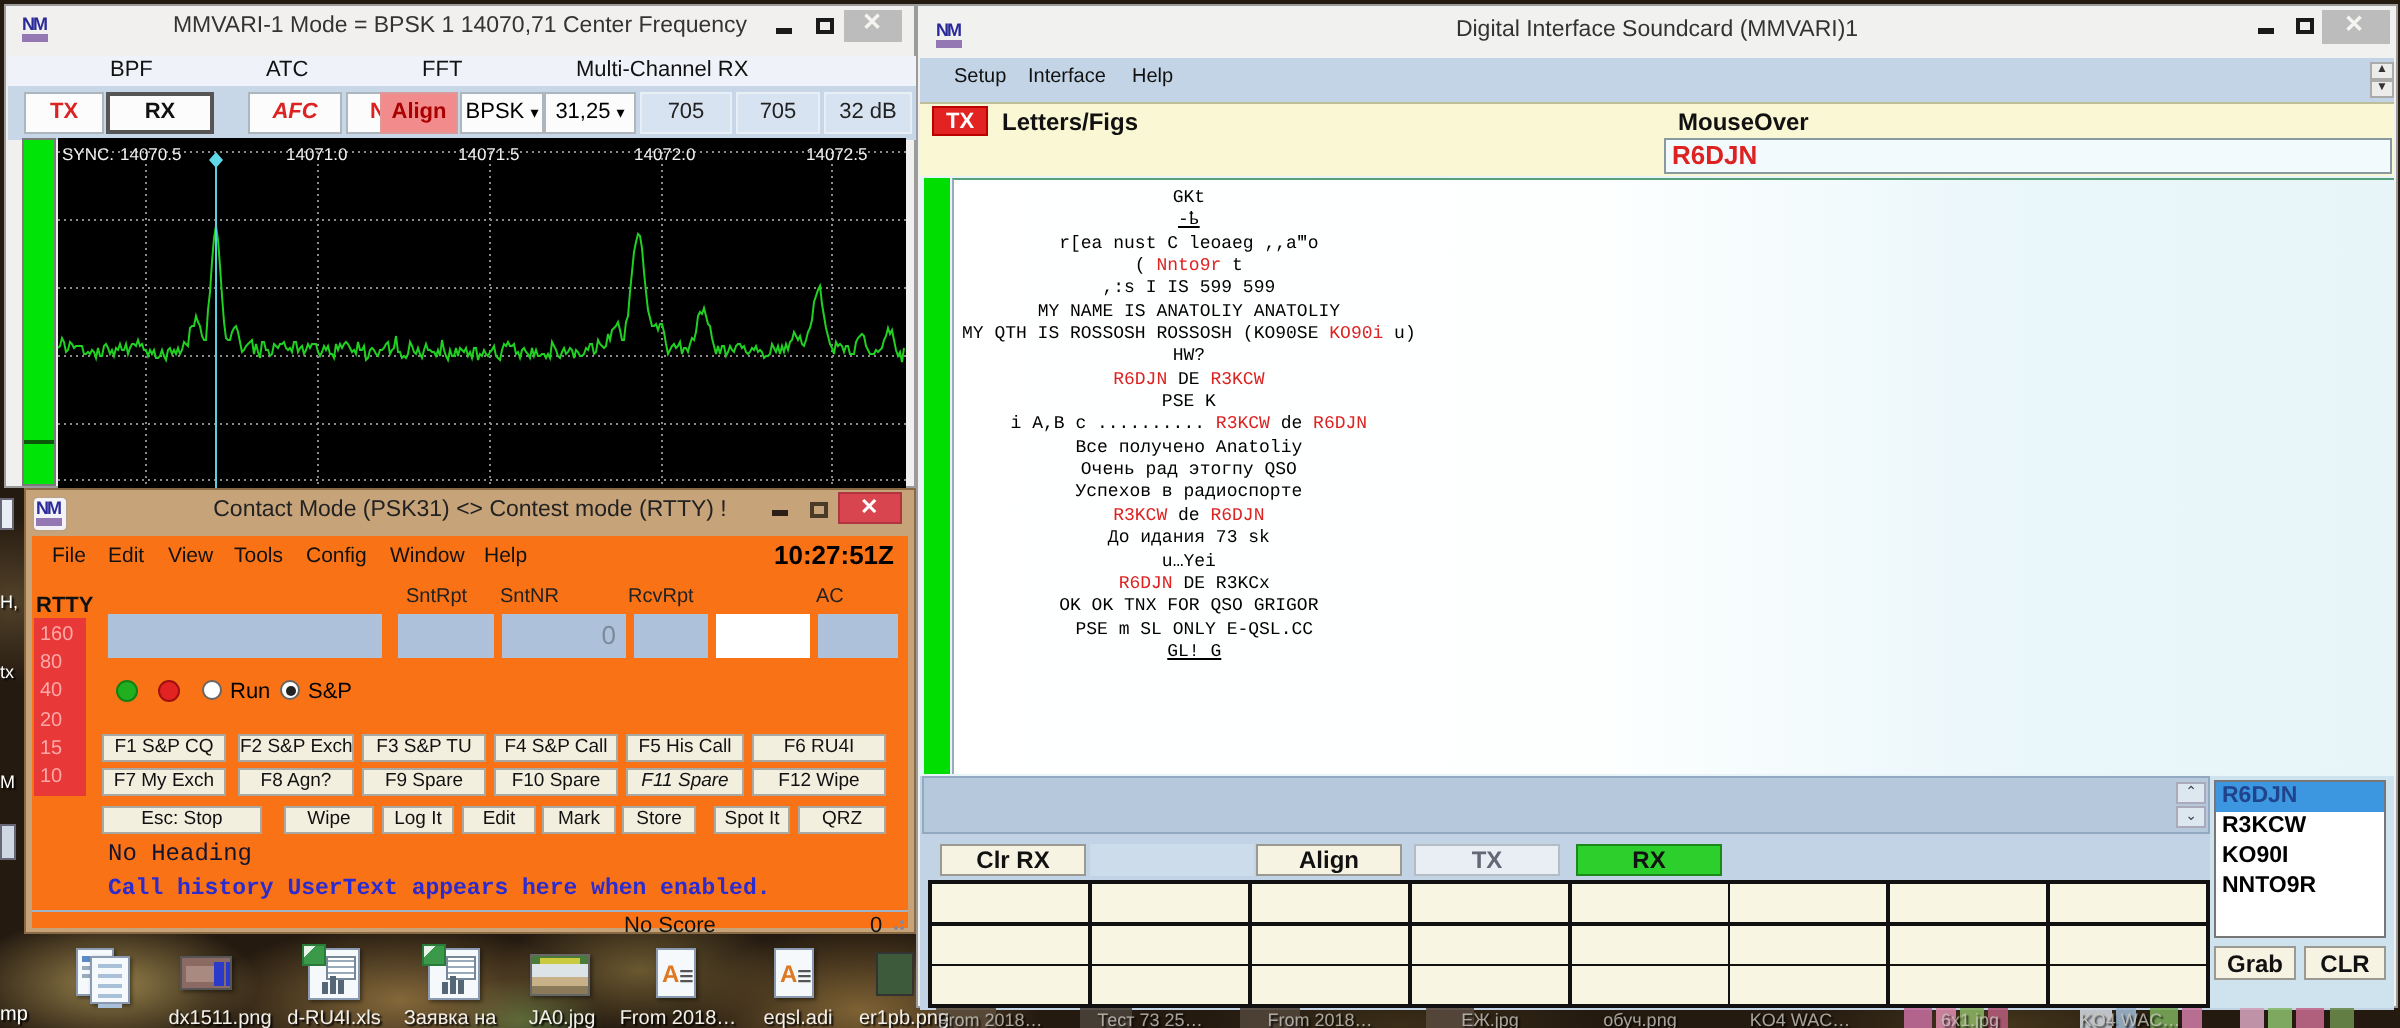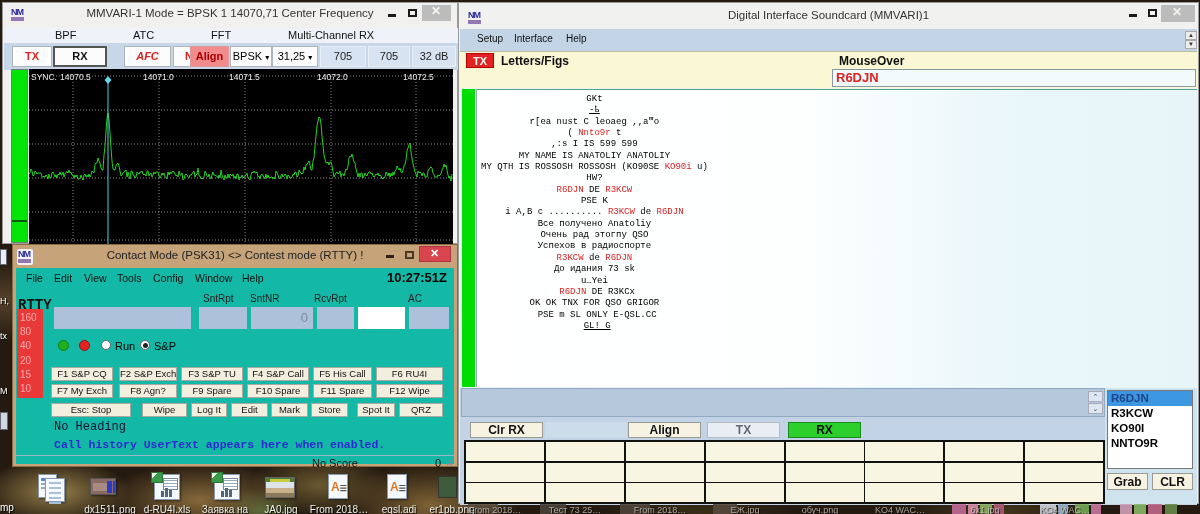--- a/index.html
+++ b/index.html
@@ -43,21 +43,21 @@
 #rxtext .r{color:#d22;}
 #txbar{position:absolute;left:2px;top:385px;width:644px;height:29px;background:#b6c8dc;border:1px solid #93a9c2;}
 #btnrow{position:absolute;left:2px;top:414px;width:644px;height:23px;background:#c2d3e5;}
 #rpane{position:absolute;left:646px;top:385px;width:92px;height:116px;background:#cfe3ee;}
 .cbtn{position:absolute;background:#f7f3e2;border:1px solid #9a9a93;text-align:center;font-weight:bold;font-size:12px;color:#111;}
 #mtable{position:absolute;left:5px;top:437px;width:641px;height:64px;background:#111;}
 #mtable .cell{position:absolute;background:#f9f5e3;}
 #listbox{position:absolute;left:648px;top:387px;width:86px;height:79px;background:#fff;border:1px solid #777;font-weight:bold;font-size:11.5px;line-height:15px;}
 
 #winC{position:absolute;left:12px;top:244px;width:446px;height:223px;background:#c6a378;border:1px solid #8a6a44;}
-#winC .body{position:absolute;left:3px;top:23px;width:438px;height:196px;background:#14b8a6;}
+#winC .body{position:absolute;left:3px;top:23px;width:438px;height:196px;background:#f97316;}
 .menuitem{position:absolute;top:0;font-size:10.5px;color:#111;}
 .fkbtn{position:absolute;background:#f3efdf;border:1px solid #a9a9a2;text-align:center;font-size:9.5px;line-height:12px;color:#111;height:14px;white-space:nowrap;overflow:hidden;}
 .field{position:absolute;background:#adc2da;border:1px solid #adc2da;height:22px;}
 .lbl{position:absolute;font-size:10px;color:#222;}
 .icon-lbl{position:absolute;font-size:9px;color:#fff;text-shadow:1px 1px 1px #000;white-space:nowrap;text-align:center;}
 </style></head>
 <body>
 <div id="desk"></div>
 
 <div id="winA">
@@ -232,21 +232,21 @@
   <div class="abs" style="left:417px;top:2px;width:12px;height:16px;color:#fff;font-size:11px;font-weight:bold;">✕</div>
   <div class="body">
     <span class="menuitem" style="left:10px;top:4px;">File</span>
     <span class="menuitem" style="left:38px;top:4px;">Edit</span>
     <span class="menuitem" style="left:68px;top:4px;">View</span>
     <span class="menuitem" style="left:101px;top:4px;">Tools</span>
     <span class="menuitem" style="left:137px;top:4px;">Config</span>
     <span class="menuitem" style="left:179px;top:4px;">Window</span>
     <span class="menuitem" style="left:226px;top:4px;">Help</span>
     <span class="abs" style="left:371px;top:2px;font-weight:bold;font-size:13px;color:#000;">10:27:51Z</span>
-    <span class="abs" style="left:2px;top:29px;font-weight:bold;font-size:14px;color:#111;font-family:Liberation Mono, monospace;">RTTY</span>
+    <span class="abs" style="left:2px;top:29px;font-weight:bold;font-size:11px;color:#111;">RTTY</span>
     <div class="abs" style="left:1px;top:41px;width:26px;height:89px;background:#e83838;">
       <div style="font-size:10px;color:#ffa8a8;padding:2px 0 0 3px;line-height:14.2px;">160<br>80<br>40<br>20<br>15<br>10</div>
     </div>
     <span class="lbl" style="left:187px;top:25px;">SntRpt</span>
     <span class="lbl" style="left:234px;top:25px;">SntNR</span>
     <span class="lbl" style="left:298px;top:25px;">RcvRpt</span>
     <span class="lbl" style="left:345px;top:39px;">RcvNR</span>
     <span class="lbl" style="left:392px;top:25px;">AC</span>
     <div class="field" style="left:38px;top:39px;width:137px;"></div>
     <div class="field" style="left:183px;top:39px;width:48px;"></div>
@@ -264,21 +264,21 @@
     <div class="fkbtn" style="left:35px;top:99px;width:62px;">F1 S&amp;P CQ</div>
       <div class="fkbtn" style="left:103px;top:99px;width:58px;">F2 S&amp;P Exch</div>
       <div class="fkbtn" style="left:165px;top:99px;width:62px;">F3 S&amp;P TU</div>
       <div class="fkbtn" style="left:231px;top:99px;width:62px;">F4 S&amp;P Call</div>
       <div class="fkbtn" style="left:297px;top:99px;width:59px;">F5 His Call</div>
       <div class="fkbtn" style="left:360px;top:99px;width:67px;">F6 RU4I</div>
       <div class="fkbtn" style="left:35px;top:116px;width:62px;">F7 My Exch</div>
       <div class="fkbtn" style="left:103px;top:116px;width:58px;">F8 Agn?</div>
       <div class="fkbtn" style="left:165px;top:116px;width:62px;">F9 Spare</div>
       <div class="fkbtn" style="left:231px;top:116px;width:62px;">F10 Spare</div>
-      <div class="fkbtn" style="left:297px;top:116px;width:59px;">F11 Spare</div>
+      <div class="fkbtn" style="left:297px;top:116px;width:59px;font-style:italic;">F11 Spare</div>
       <div class="fkbtn" style="left:360px;top:116px;width:67px;">F12 Wipe</div>
       <div class="fkbtn" style="left:35px;top:135px;width:80px;">Esc: Stop</div>
       <div class="fkbtn" style="left:126px;top:135px;width:45px;">Wipe</div>
       <div class="fkbtn" style="left:175px;top:135px;width:36px;">Log It</div>
       <div class="fkbtn" style="left:215px;top:135px;width:37px;">Edit</div>
       <div class="fkbtn" style="left:255px;top:135px;width:37px;">Mark</div>
       <div class="fkbtn" style="left:295px;top:135px;width:37px;">Store</div>
       <div class="fkbtn" style="left:341px;top:135px;width:38px;">Spot It</div>
       <div class="fkbtn" style="left:383px;top:135px;width:44px;">QRZ</div>
     <span class="abs" style="left:38px;top:152px;font:12px 'Liberation Mono',monospace;color:#14142e;">No Heading</span>

